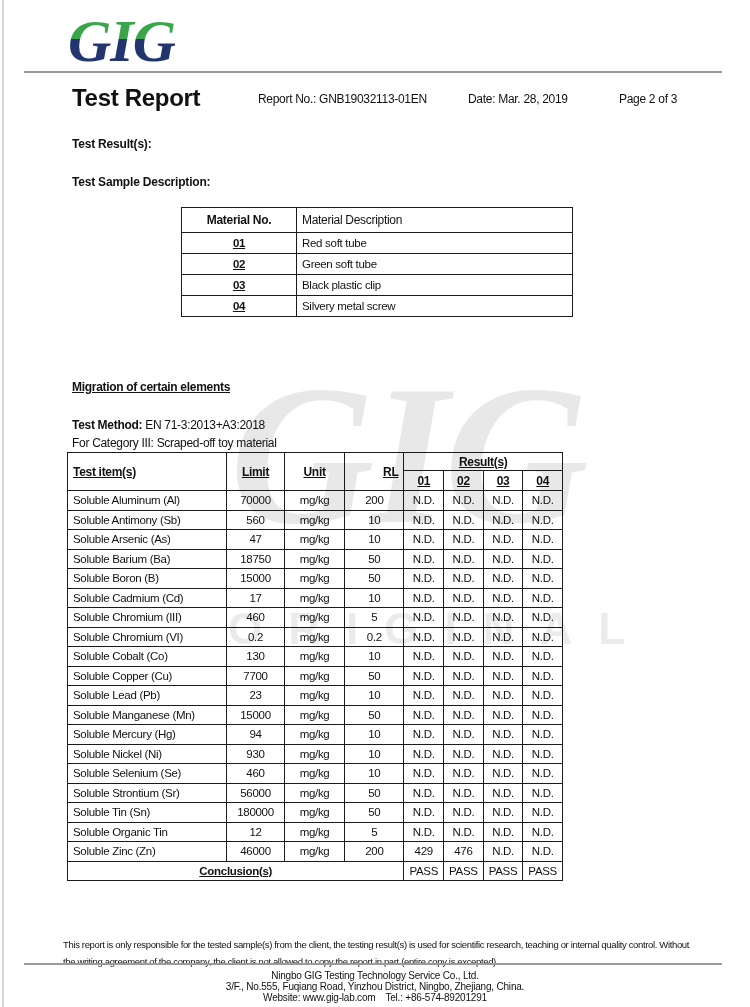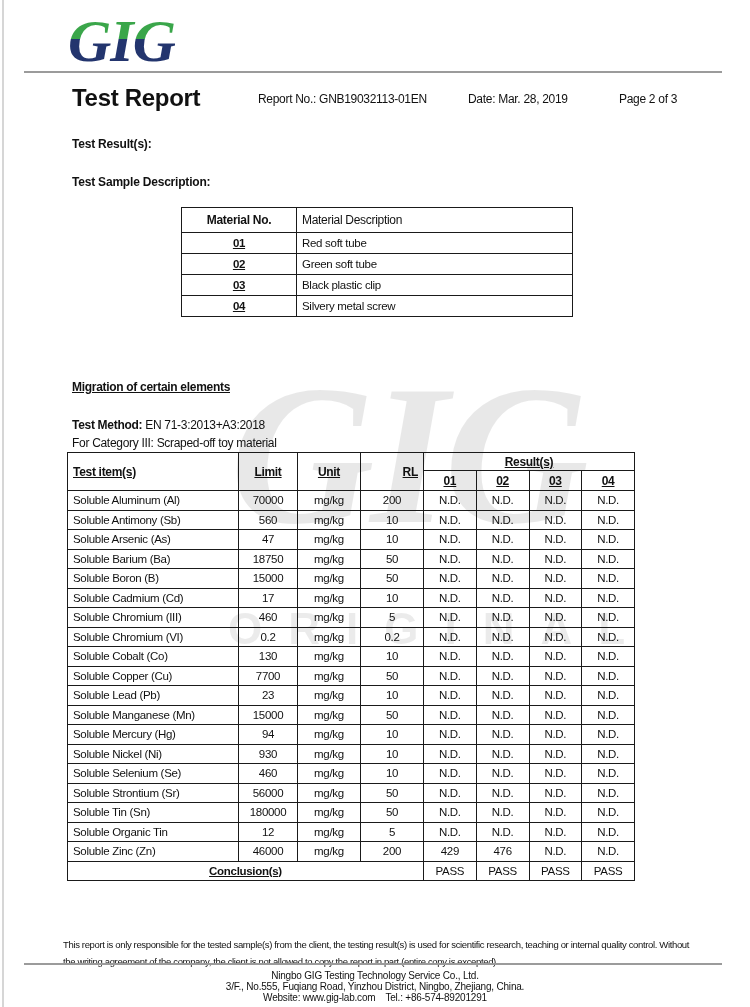--- a/index.html
+++ b/index.html
@@ -26,21 +26,21 @@
   .mat th { height: 24px; font-weight: normal; font-size: 12px; }
   .mat td { height: 20px; }
   .mat .c1 { width: 104px; text-align: center; font-weight: bold; text-decoration: underline; }
   .mat th.c1 { text-decoration: none; }
   .mat .c2 { text-align: left; }
   .sec-title { position: absolute; left: 72px; top: 380px; font-size: 12px; font-weight: bold;
                text-decoration: underline; letter-spacing: -0.3px; z-index: 1; }
   .method { position: absolute; left: 72px; top: 418px; font-size: 12px; letter-spacing: -0.3px; z-index: 1; }
   .method b { font-weight: bold; }
   .category { position: absolute; left: 72px; top: 436px; font-size: 12px; letter-spacing: -0.3px; z-index: 1; }
-  .res { left: 67px; top: 452px; width: 568px; }
+  .res { left: 67px; top: 452px; width: 496px; }
   .res th { font-weight: bold; text-decoration: underline; font-size: 12px; }
   .res thead tr.h1 th { height: 17px; }
   .res thead tr.h2 th { height: 19px; }
   .res td { height: 18.5px; text-align: center; }
   .res td.item { text-align: left; }
   .res .w-item { width: 160px; } .res .w-lim { width: 48px; } .res .w-unit { width: 52px; margin-top: 13px; } .res .w-rl { width: 52px; text-align: right; }
   .res th.item { text-align: left; }
   .res td.concl { font-weight: bold; text-decoration: underline; text-align: center; }
   .disclaimer { position: absolute; left: 63px; top: 936px; width: 630px; font-size: 9.5px; line-height: 17px;
                 letter-spacing: -0.35px; }

